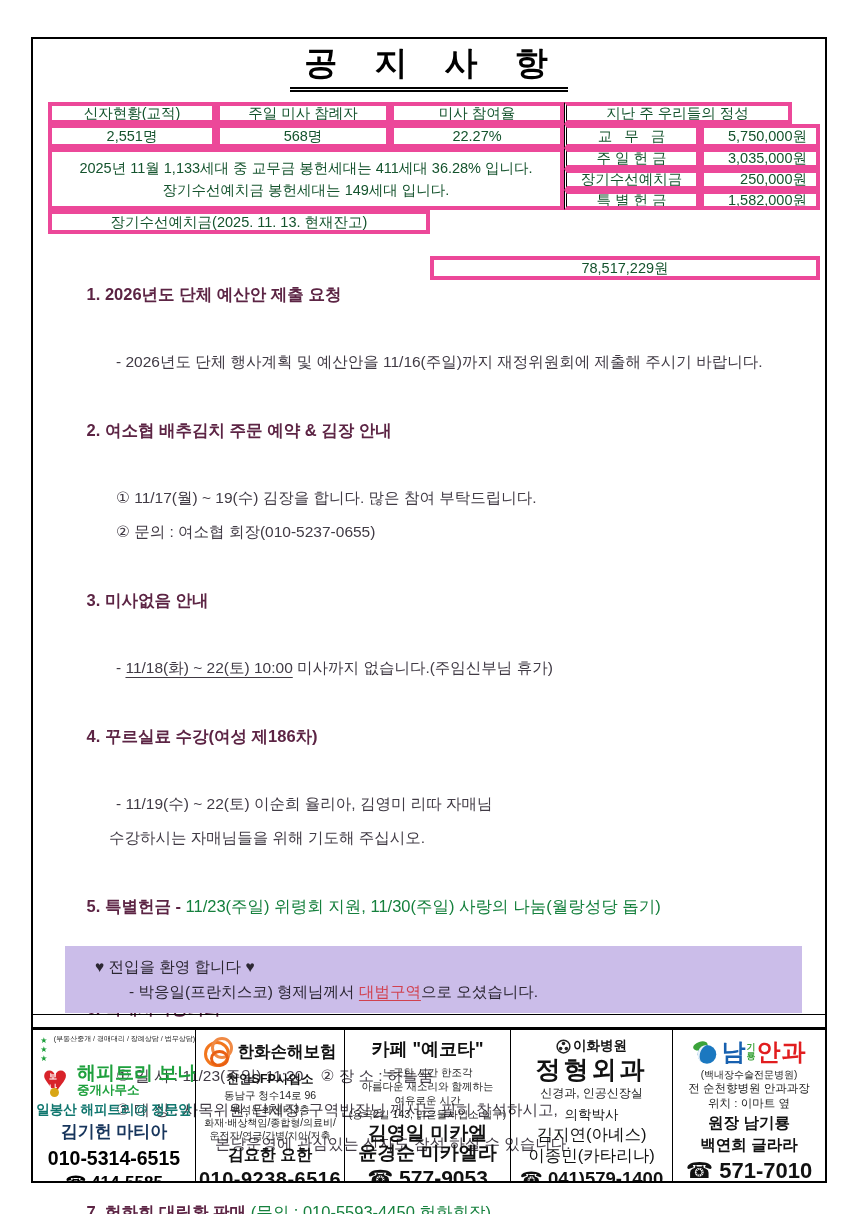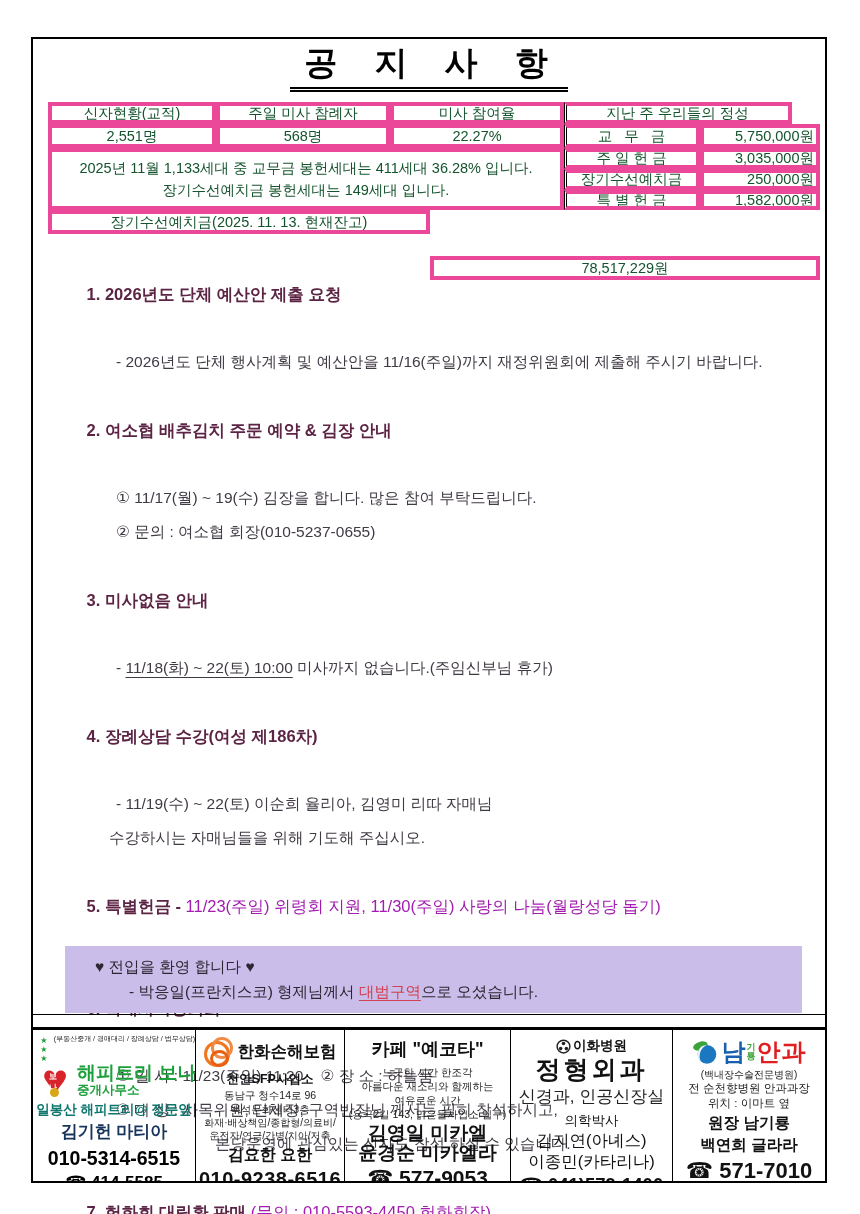--- a/index.html
+++ b/index.html
@@ -19,28 +19,28 @@
     border-bottom:5px double #000; padding:0 6px 1px 14px; color:#000;
   }
   
   .tbl { position:relative; width:772px; height:132px; margin:10px 0 0 15px; font-size:14.5px; }
   .cell {
     position:absolute; box-sizing:border-box; border:4px solid #ec4899;
     display:flex; align-items:center; justify-content:center;
     white-space:pre; overflow:hidden; color:#14532d;
   }
   .cell.dbl { border-left:3px double #000; }
-  .cell.val { justify-content:flex-end; padding-right:2px; }
+  .cell.val { justify-content:flex-end; padding-right:9px; }
   .cell.notice { flex-direction:column; line-height:22px; font-size:14.5px; }
   
   .ann { margin:9px 0 0 0; }
   .ann-head { padding-left:26px; line-height:34px; font-size:16.5px; white-space:pre-wrap; }
   .ann-head .strong { color:#5c2444; font-weight:bold; }
   .ann-head .num { color:#5c2444; font-weight:bold; }
-  .ann-head .rest { color:#a21caf; font-weight:normal;text-align:right; }
+  .ann-head .rest { color:#15803d; font-weight:normal;text-align:right; }
   .ann-sub { padding-left:83px; line-height:34px; font-size:15.5px; color:#403a44; white-space:pre-wrap; }
   .ann-sub.ind2 { padding-left:76px; }
   .ann-sub.ind3 { padding-left:182px; }
   .u-part { text-decoration:underline; text-underline-offset:4px; }
   
   .welcome {
     position:absolute; left:32px; bottom:168px; width:737px;
     background:#cbbde9; padding:8px 0 9px 30px; box-sizing:border-box;
   }
   .welcome-line1 { font-size:15.5px; color:#2c2733; line-height:25px; }
@@ -86,21 +86,21 @@
   
   .ad3-title { font-size:18px; font-weight:bold; margin-top:4px; white-space:nowrap; }
   .ad3-desc { font-size:10.5px; color:#222; line-height:14px; }
   .ad3-addr { font-size:10.5px; color:#222; line-height:15px; white-space:nowrap; }
   .ad3-person { font-size:19px; font-weight:bold; line-height:18px; margin-top:2px; }
   .ad3-phone { font-size:21px; font-weight:bold; margin-top:4px; }
   
   .ad4-hosp-row { display:flex; align-items:center; justify-content:center; margin-top:4px; gap:2px; }
   .ad4-hosp { font-size:13.5px; font-weight:bold; }
   .ad4-title { font-size:25px; font-weight:bold; letter-spacing:3px; line-height:28px; }
-  .ad4-sub { font-size:17px; color:#222; margin-top:2px; }
+  .ad4-sub { font-size:12px; color:#222; margin-top:2px; }
   .ad4-degree { font-size:13.5px; margin-top:4px; }
   .ad4-person { font-size:16.5px; line-height:21px; }
   .ad4-phone { font-size:18.5px; font-weight:bold; margin-top:2px; white-space:nowrap; }
   
   .ad5-logo-row { display:flex; align-items:center; justify-content:center; margin-top:3px; }
   .ad5-name { display:flex; align-items:center; }
   .ad5-a { color:#1760af; font-size:24px; font-weight:bold; }
   .ad5-b { display:flex; flex-direction:column; color:#3ba33a; font-size:9px; font-weight:bold; line-height:9px; padding:0 1px; }
   .ad5-c { color:#e11d1f; font-size:24px; font-weight:bold; letter-spacing:1px; }
   .ad5-sub { font-size:10px; color:#222; line-height:13px; }
@@ -156,21 +156,21 @@
     </div>
     <div class="ann-sub">① 11/17(월) ~ 19(수) 김장을 합니다. 많은 참여 부탁드립니다.</div>
     <div class="ann-sub">② 문의 : 여소협 회장(010-5237-0655)</div>
 
     <div class="ann-head">
       <span class="num">3. </span><span class="strong">미사없음 안내</span>
     </div>
     <div class="ann-sub"><span>- </span><span class="u-part">11/18(화) ~ 22(토) 10:00</span><span> 미사까지 없습니다.(주임신부님 휴가)</span></div>
 
     <div class="ann-head">
-      <span class="num">4. </span><span class="strong">장례상담 수강(여성 제186차)</span>
+      <span class="num">4. </span><span class="strong">꾸르실료 수강(여성 제186차)</span>
     </div>
     <div class="ann-sub">- 11/19(수) ~ 22(토) 이순희 율리아, 김영미 리따 자매님</div>
     <div class="ann-sub ind2">수강하시는 자매님들을 위해 기도해 주십시오.</div>
 
     <div class="ann-head">
       <span class="num">5. </span><span class="strong">특별헌금 -</span><span class="rest"> 11/23(주일) 위령회 지원, 11/30(주일) 사랑의 나눔(월랑성당 돕기)</span>
     </div>
 
     <div class="ann-head">
       <span class="num">6. </span><span class="strong">확대사목평의회</span>

